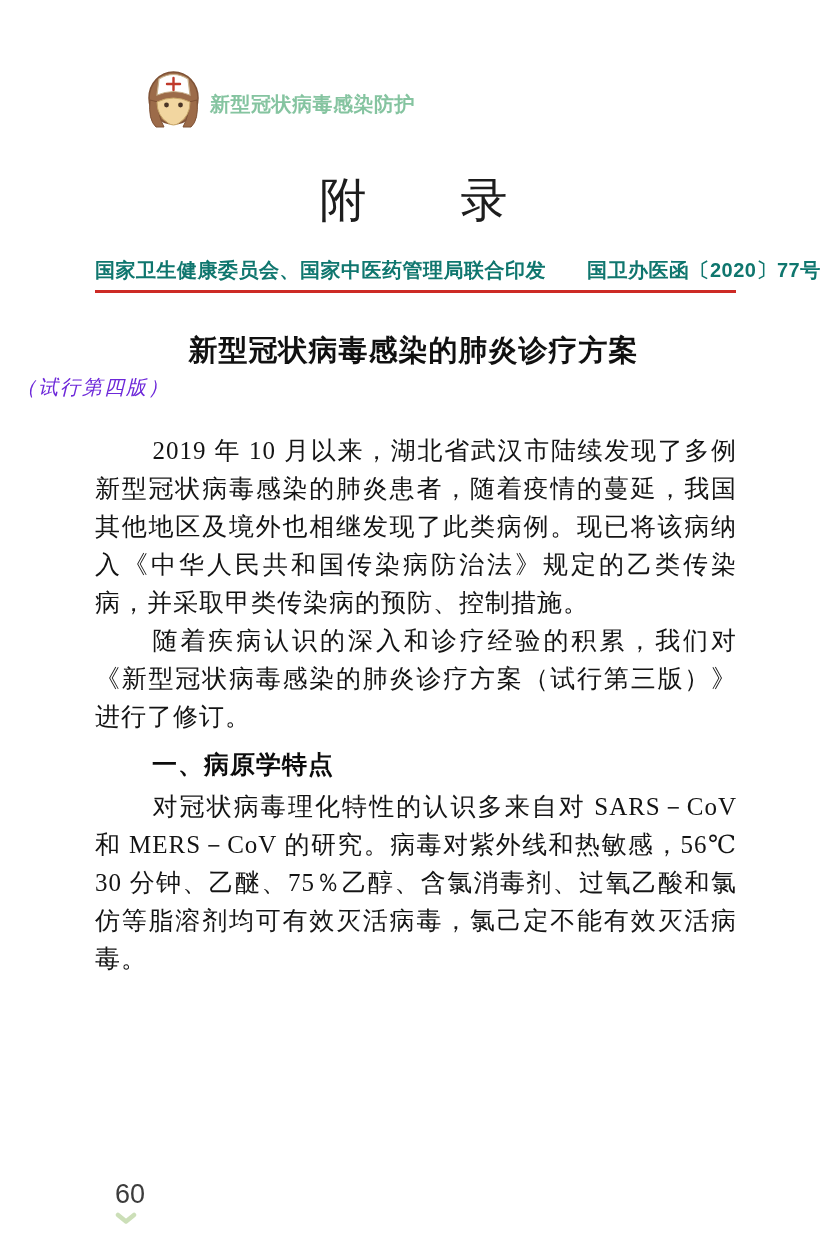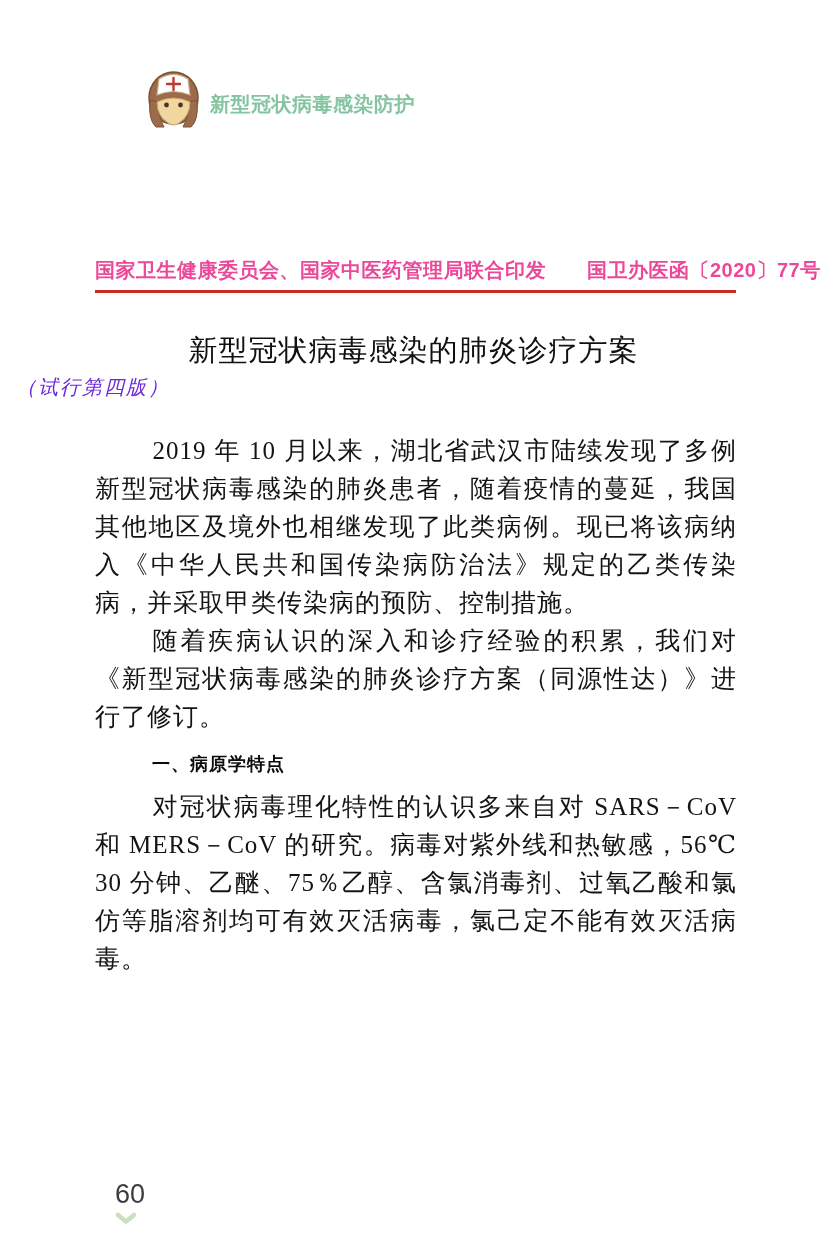--- a/index.html
+++ b/index.html
@@ -60,21 +60,21 @@
     width: 641px;
     height: 3px;
   }
   .doc-title {
     position: absolute;
     top: 319px;
     left: 0;
     width: 100%;
     text-align: center;
     font-size: 29px;
-    font-weight: normal;
+    font-weight: bold;
     letter-spacing: 1px;
     color: #101010;
   }
   .doc-subtitle {
     position: absolute;
     top: 362px;
     left: 16px;
     width: 100%;
     text-align: left;
     font-size: 20px;
@@ -89,21 +89,21 @@
     width: 642px;
     font-size: 25px;
     line-height: 38px;
     letter-spacing: 1px;
     text-align: justify;
     color: #141414;
   }
   .body-para { text-indent: 2.3em; }
   .section-heading {
     font-family: "Liberation Sans", "DejaVu Sans", sans-serif;
-    font-size: 18px;
+    font-size: 25px;
     font-weight: bold;
     letter-spacing: 1px;
     color: #0c0c0c;
     margin: 9px 0 5px 57px;
     text-align: left;
   }
   .footer-pagenum {
     position: absolute;
     left: 115px;
     top: 1167px;
@@ -133,30 +133,31 @@
         <path d="M11 32 Q27.5 24 44 32 Q44 46 33 53 Q27.5 57 22 53 Q11 46 11 32 Z" fill="#f2d6a0" stroke="#c9a86a" stroke-width="1"></path>
         <path d="M13 9 Q27.5 0 42 9 L44 25 Q27.5 18 11 25 Z" fill="#ffffff" stroke="#c9b38f" stroke-width="1.2"></path>
         <path d="M27.5 8 L27.5 20 M21 14 L34 14" stroke="#c0392b" stroke-width="2.4" stroke-linecap="round" fill="none"></path>
         <circle cx="20.5" cy="35" r="2.4" fill="#4a3526"></circle>
         <circle cx="34.5" cy="35" r="2.4" fill="#4a3526"></circle>
       </svg>
     </span>
     <span class="brand-title" style="color: rgb(133, 196, 160);">新型冠状病毒感染防护</span>
   </div>
 
+  <div class="appendix-title">附　　录</div>
 
-  <div class="issuer-line" style="color: #ec4899;">国家卫生健康委员会、国家中医药管理局联合印发　　国卫办医函〔2020〕77号</div>
+  <div class="issuer-line" style="color: #0f766e;">国家卫生健康委员会、国家中医药管理局联合印发　　国卫办医函〔2020〕77号</div>
   <div class="issuer-rule" style="background: rgb(205, 42, 37);"></div>
 
   <div class="doc-title">新型冠状病毒感染的肺炎诊疗方案</div>
   <div class="doc-subtitle">（试行第四版）</div>
 
   <div class="body-content">
       <p class="body-para">2019 年 10 月以来，湖北省武汉市陆续发现了多例新型冠状病毒感染的肺炎患者，随着疫情的蔓延，我国其他地区及境外也相继发现了此类病例。现已将该病纳入《中华人民共和国传染病防治法》规定的乙类传染病，并采取甲类传染病的预防、控制措施。</p>
-      <p class="body-para">随着疾病认识的深入和诊疗经验的积累，我们对《新型冠状病毒感染的肺炎诊疗方案（同源性达）》进行了修订。</p>
+      <p class="body-para">随着疾病认识的深入和诊疗经验的积累，我们对《新型冠状病毒感染的肺炎诊疗方案（试行第三版）》进行了修订。</p>
       <h3 class="section-heading">一、病原学特点</h3>
       <p class="body-para">对冠状病毒理化特性的认识多来自对 SARS－CoV 和 MERS－CoV 的研究。病毒对紫外线和热敏感，56℃ 30 分钟、乙醚、75％乙醇、含氯消毒剂、过氧乙酸和氯仿等脂溶剂均可有效灭活病毒，氯己定不能有效灭活病毒。</p>
     </div>
 
   <div class="footer-pagenum">60</div>
   <span class="footer-leaf">
     <svg width="22" height="13" viewBox="0 0 22 13" aria-hidden="true">
       <polyline points="3,3 11,9.5 19,3" fill="none" stroke="#ccdfb8" stroke-width="4.5" stroke-linecap="round" stroke-linejoin="round"></polyline>
     </svg>
   </span>

